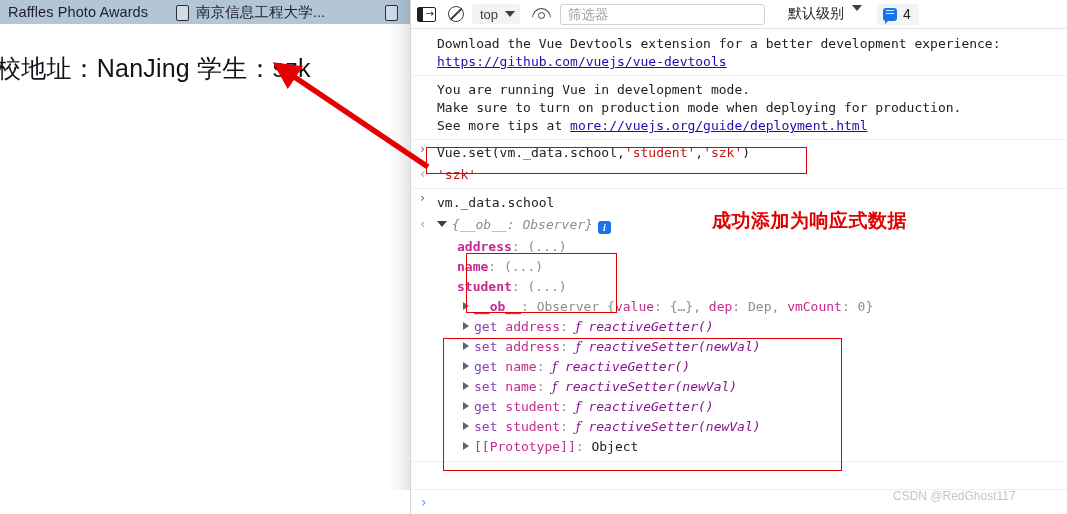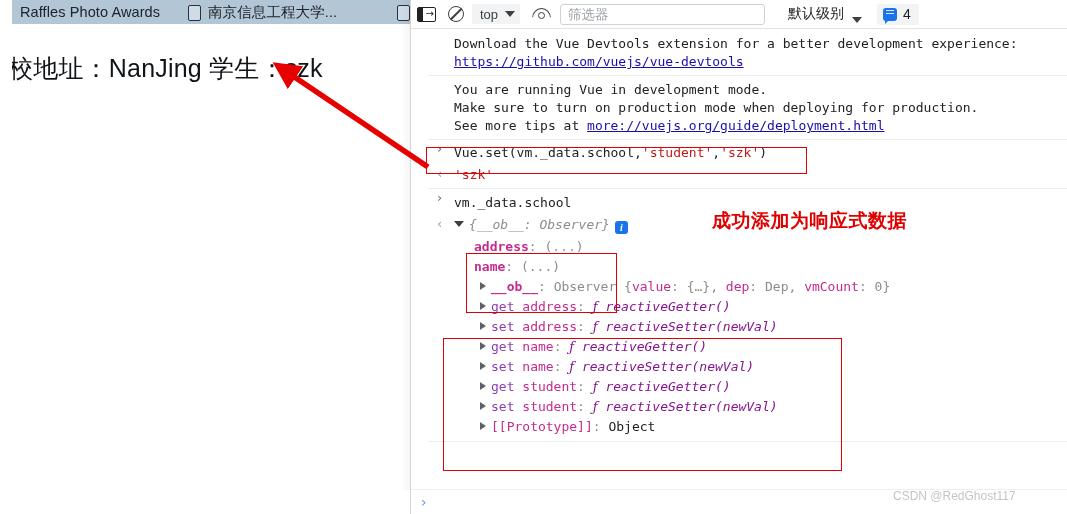--- a/index.html
+++ b/index.html
@@ -17,21 +17,21 @@
   #root {
     position: relative;
     width: 1067px;
     height: 514px;
     overflow: hidden;
   }
 
   
   .browser-pane {
     position: absolute;
-    left: 12px; top: 0;
+    left: 0; top: 0;
     width: 410px;
     height: 514px;
     background: #ffffff;
     overflow: hidden;
   }
   .tabstrip {
     position: absolute;
     left: 0; top: 0;
     width: 410px;
     height: 24px;
@@ -222,21 +222,21 @@
     font-size: 13.5px;
     padding: 0 7px;
     color: #0369a1;
     background: #fff;
     font-family: "Liberation Sans", sans-serif;
     outline: none;
   }
   .filter-input::placeholder { color: #9aa0a6; }
   .level-select {
     display: flex;
-    align-items: flex-end;
+    align-items: flex-start;
     gap: 8px;
     margin-left: 23px;
     flex: none;
   }
   .level-label {
     font-size: 14px;
     color: #202124;
   }
   .msg-badge {
     display: flex;
@@ -277,21 +277,20 @@
     color: #202124;
   }
 
   
   .console-body {
     position: relative;
     height: 485px;
     overflow: hidden;
     font-family: "DejaVu Sans Mono", monospace;
     font-size: 13px;
-    padding-left: 17px;
   }
   .msg {
     position: relative;
     padding: 1px 0 1px 26px;
     line-height: 18px;
     color: #202124;
     white-space: nowrap;
   }
   .msg-sep { border-bottom: 1px solid #edeef0; }
   .lnk { color: #1a0dab; text-decoration: underline; }
@@ -498,20 +497,23 @@
         <span class="arrow-glyph arrow-out">‹</span>
         <span class="expander open"></span><span class="t-grey t-italic">{__ob__: Observer}</span><span class="info-icon">i</span>
       </div>
 
       <div class="msg indent-1" style="padding-top:4px">
         <span class="t-prop">address</span><span class="t-grey">: </span><span class="t-grey">(...)</span>
       </div>
       <div class="msg indent-1">
         <span class="t-prop">name</span><span class="t-grey">: </span><span class="t-grey">(...)</span>
       </div>
+      <div class="msg indent-1">
+        <span class="t-prop">student</span><span class="t-grey">: </span><span class="t-grey">(...)</span>
+      </div>
 
       <div class="msg indent-2">
         <span class="expander"></span><span class="t-prop">__ob__</span><span class="t-grey">: </span><span class="t-grey">Observer</span><span class="t-grey"> </span><span class="t-grey">{</span><span class="t-propn">value</span><span class="t-grey">: </span><span class="t-grey">{…}</span><span class="t-grey">, </span><span class="t-propn">dep</span><span class="t-grey">: </span><span class="t-grey">Dep</span><span class="t-grey">, </span><span class="t-propn">vmCount</span><span class="t-grey">: </span><span class="t-grey">0</span><span class="t-grey">}</span>
       </div>
 
       <div class="msg indent-2">
         <span class="expander"></span><span class="t-accessor">get</span><span class="t-grey"> </span><span class="t-propn">address</span><span class="t-grey">: </span><span class="t-fn"><span style="font-family:'DejaVu Serif',serif">ƒ</span> <span>reactiveGetter()</span></span>
       </div>
       <div class="msg indent-2">
         <span class="expander"></span><span class="t-accessor">set</span><span class="t-grey"> </span><span class="t-propn">address</span><span class="t-grey">: </span><span class="t-fn"><span style="font-family:'DejaVu Serif',serif">ƒ</span> <span>reactiveSetter(newVal)</span></span>

